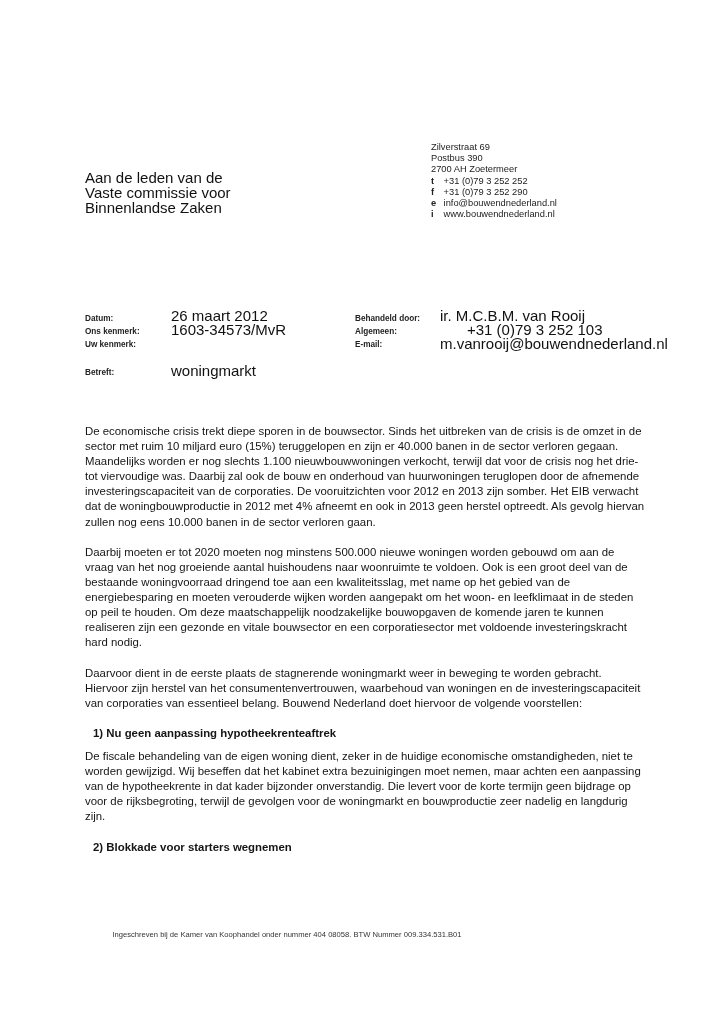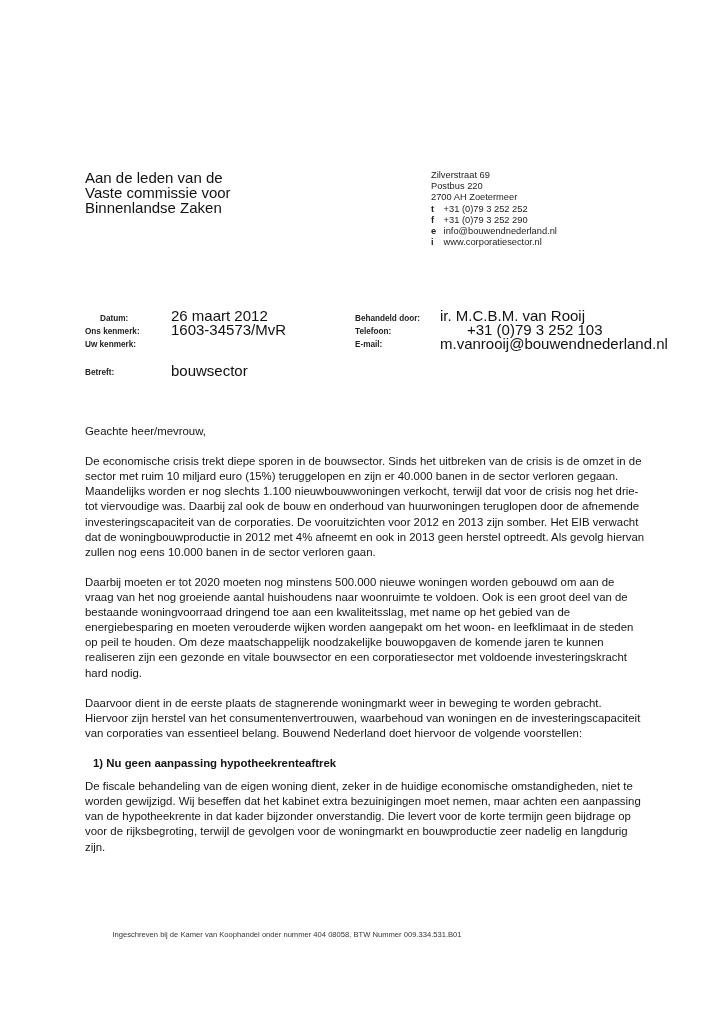--- a/index.html
+++ b/index.html
@@ -1,86 +1,86 @@
 <!DOCTYPE html>
 <html><head>
 <meta charset="utf-8">
 <style>
   html, body { margin: 0; padding: 0; background: #ffffff; }
   body {
     width: 716px; height: 1013px; position: relative; overflow: hidden;
     font-family: "Liberation Sans", sans-serif; color: #111111;
   }
   .abs { position: absolute; }
-  .sender { left: 431px; top: 142px; font-size: 9.3px; line-height: 11.2px; color: #222; margin-top: 28px; }
+  .sender { left: 431px; top: 142px; font-size: 9.3px; line-height: 11.2px; color: #222; }
   .sender .row { white-space: nowrap; }
   .sender .k { font-weight: bold; display: inline-block; width: 10px; }
   .addressee { left: 85px; top: 170px; font-size: 15px; line-height: 15px; }
   .meta-label { font-size: 8.2px; font-weight: bold; color: #222; }
   .meta-val { font-size: 15px; }
   .meta { position: absolute; white-space: nowrap; }
   .body { left: 85px; top: 424px; width: 560px; font-size: 11.4px; line-height: 15.1px; color: #151515; }
   .body p { margin: 0 0 15.1px 0; }
   .body .h { font-weight: bold; margin: 8px; }
   .footer { left: 0; width: 574px; top: 930px; text-align: center; font-size: 7.6px; color: #333; }
 </style>
 </head>
 <body>
 
 <div class="abs sender">
   <div class="row">Zilverstraat 69</div>
-  <div class="row">Postbus 220</div>
+  <div class="row">Postbus 390</div>
   <div class="row">2700 AH Zoetermeer</div>
   <div class="row">
     <span class="k">t</span>
     <span>+31 (0)79 3 252 252</span>
   </div>
   <div class="row">
     <span class="k">f</span>
     <span>+31 (0)79 3 252 290</span>
   </div>
   <div class="row">
     <span class="k">e</span>
     <span>info@bouwendnederland.nl</span>
   </div>
   <div class="row">
     <span class="k">i</span>
-    <span>www.corporatiesector.nl</span>
+    <span>www.bouwendnederland.nl</span>
   </div>
 </div>
 
 <div class="abs addressee">
   <div>Aan de leden van de</div>
   <div>Vaste commissie voor</div>
   <div>Binnenlandse Zaken</div>
 </div>
 
-<div class="meta meta-label" style="left:100px; top:314px;">Datum:</div>
+<div class="meta meta-label" style="left:85px; top:314px;">Datum:</div>
 <div class="meta meta-val" style="left:171px; top:307px;">26 maart 2012</div>
 
 <div class="meta meta-label" style="left:85px; top:327px;">Ons kenmerk:</div>
 <div class="meta meta-val" style="left:171px; top:321px;">1603-34573/MvR</div>
 
 <div class="meta meta-label" style="left:85px; top:340px;">Uw kenmerk:</div>
 <div class="meta meta-val" style="left:171px; top:335px;"></div>
 
 <div class="meta meta-label" style="left:85px; top:368px;">Betreft:</div>
-<div class="meta meta-val" style="left:171px; top:362px;">bouwsector</div>
+<div class="meta meta-val" style="left:171px; top:362px;">woningmarkt</div>
 
 <div class="meta meta-label" style="left:355px; top:314px;">Behandeld door:</div>
 <div class="meta meta-val" style="left:440px; top:307px;">ir. M.C.B.M. van Rooij</div>
 
-<div class="meta meta-label" style="left:355px; top:327px;">Telefoon:</div>
+<div class="meta meta-label" style="left:355px; top:327px;">Algemeen:</div>
 <div class="meta meta-val" style="left:440px; top:321px;margin-left:27px;">+31 (0)79 3 252 103</div>
 
 <div class="meta meta-label" style="left:355px; top:340px;">E-mail:</div>
 <div class="meta meta-val" style="left:440px; top:335px;">m.vanrooij@bouwendnederland.nl</div>
 
 <div class="abs body">
-  <p>Geachte heer/mevrouw,</p>
   <p>De economische crisis trekt diepe sporen in de bouwsector. Sinds het uitbreken van de crisis is de omzet in de sector met ruim 10 miljard euro (15%) teruggelopen en zijn er 40.000 banen in de sector verloren gegaan.  Maandelijks worden er nog slechts 1.100 nieuwbouwwoningen verkocht, terwijl dat voor de crisis nog het drie- tot viervoudige was. Daarbij zal ook de bouw en onderhoud van huurwoningen teruglopen door de afnemende investeringscapaciteit van de corporaties. De vooruitzichten voor 2012 en 2013 zijn somber. Het EIB verwacht dat de woningbouwproductie in 2012 met 4% afneemt en ook in 2013 geen herstel optreedt. Als gevolg hiervan zullen nog eens 10.000 banen in de sector verloren gaan.</p>
   <p>Daarbij moeten er tot 2020 moeten nog minstens 500.000 nieuwe woningen worden gebouwd om aan de vraag van het nog groeiende aantal huishoudens naar woonruimte te voldoen. Ook is een groot deel van de bestaande woningvoorraad dringend toe aan een kwaliteitsslag, met name op het gebied van de energiebesparing en moeten verouderde wijken worden aangepakt om het woon- en leefklimaat in de steden op peil te houden. Om deze maatschappelijk noodzakelijke bouwopgaven de komende jaren te kunnen realiseren zijn een gezonde en vitale bouwsector en een corporatiesector met voldoende investeringskracht hard nodig.</p>
   <p>Daarvoor dient in de eerste plaats de stagnerende woningmarkt weer in beweging te worden gebracht. Hiervoor zijn herstel van het consumentenvertrouwen, waarbehoud van woningen en de investeringscapaciteit van corporaties van essentieel belang. Bouwend Nederland doet hiervoor de volgende voorstellen:</p>
   <div class="h">1) Nu geen aanpassing hypotheekrenteaftrek</div>
   <p>De fiscale behandeling van de eigen woning dient, zeker in de huidige economische omstandigheden, niet te worden gewijzigd. Wij beseffen dat het kabinet extra bezuinigingen moet nemen, maar achten een aanpassing van de hypotheekrente in dat kader bijzonder onverstandig. Die levert voor de korte termijn geen bijdrage op voor de rijksbegroting, terwijl de gevolgen voor de woningmarkt en bouwproductie zeer nadelig en langdurig zijn.</p>
+  <div class="h">2) Blokkade voor starters wegnemen</div>
 </div>
 
 <div class="abs footer">Ingeschreven bij de Kamer van Koophandel onder nummer 404 08058. BTW Nummer 009.334.531.B01</div>
 
 </body></html>

